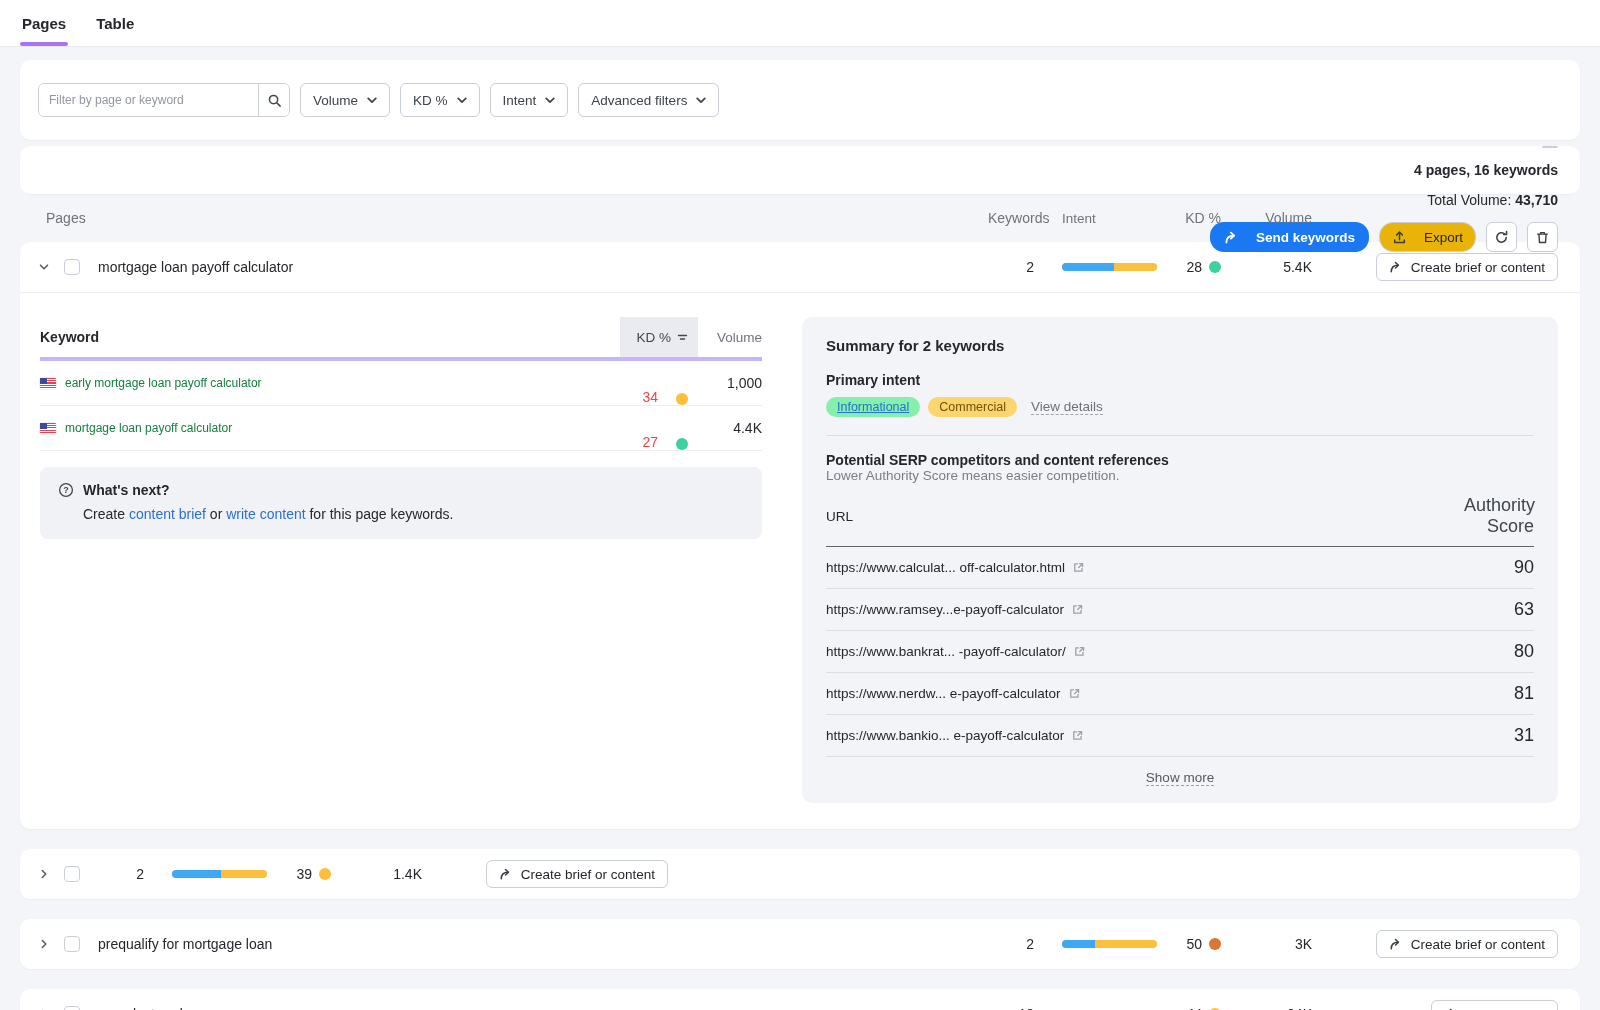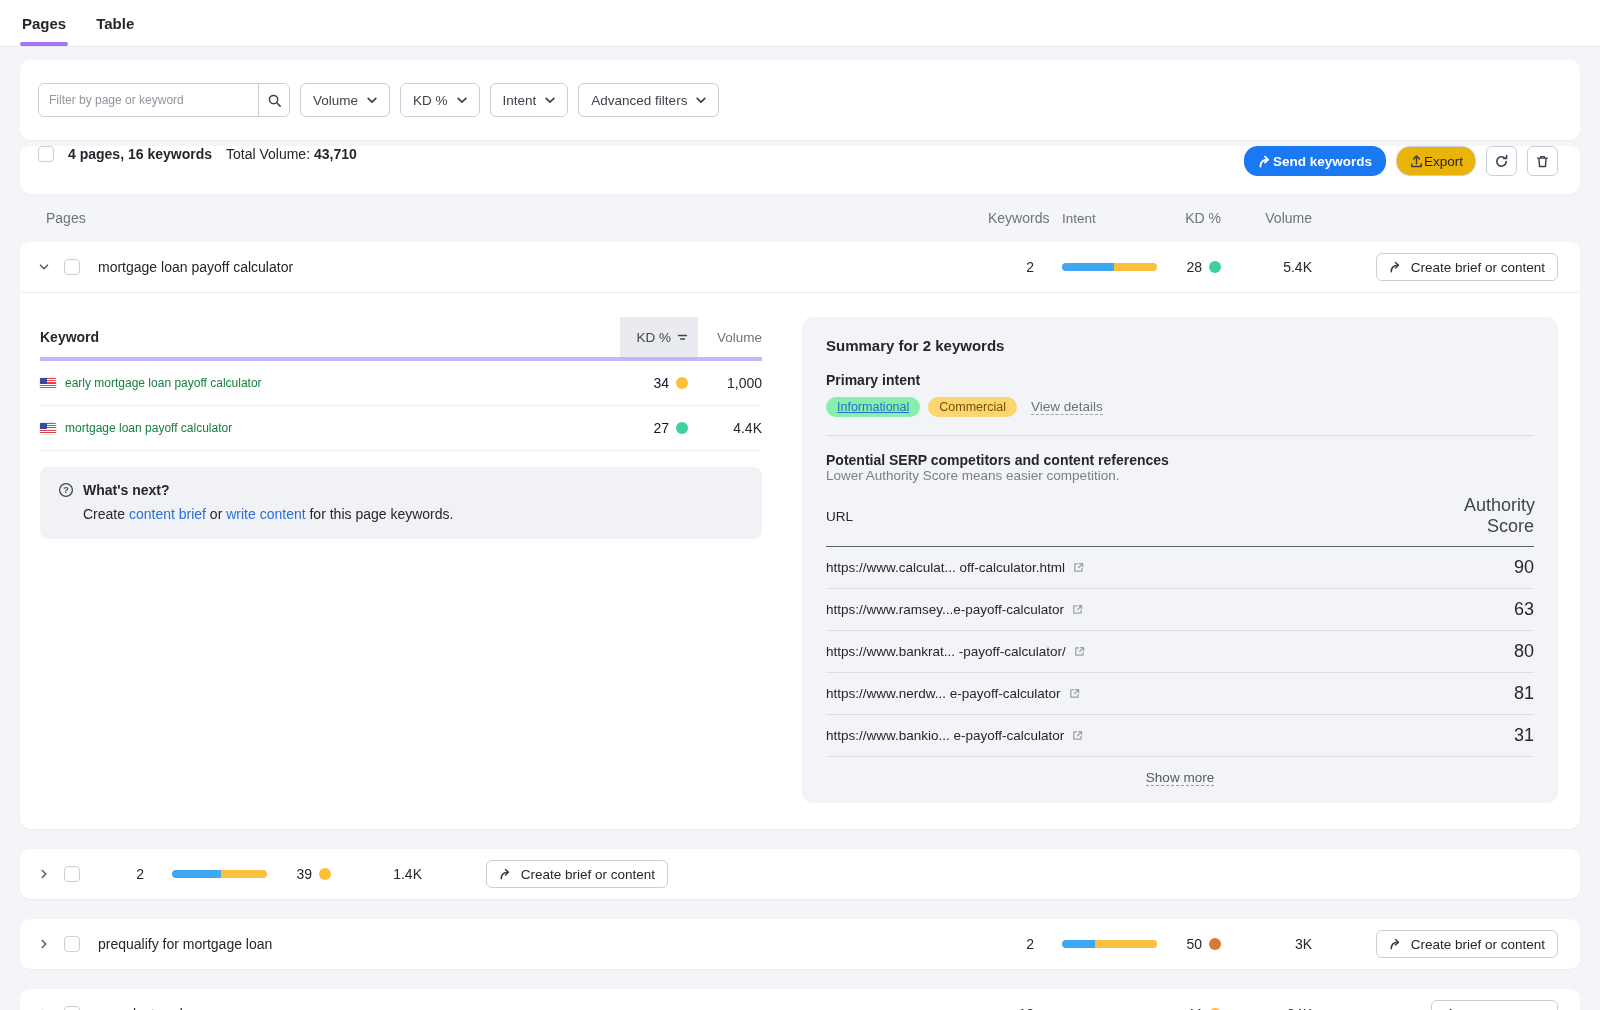--- a/index.html
+++ b/index.html
@@ -32,26 +32,26 @@
   .input-group { display:flex; width:252px; height:34px; border:1px solid #C9CED8; border-radius:6px; background:#fff; overflow:hidden; }
   .input-group input { flex:1; border:none; outline:none; padding:0 10px; font-size:12px; font-family:inherit; color:#0c4a6e; }
   .input-group input::placeholder { color:#9196A1; }
   .search-btn { width:31px; border:none; border-left:1px solid #C9CED8; background:#fff; display:flex; align-items:center; justify-content:center; cursor:pointer; }
   .dropdown {
     height:34px; border:1px solid #C9CED8; border-radius:6px; background:#fff;
     display:inline-flex; align-items:center; gap:9px; padding:0 12px;
     font-size:13.5px; color:#3E434C; cursor:pointer; font-family:inherit;
   }
   
-  .summary-card { height:48px; display:flex; align-items:flex-start; padding:0 22px 0 18px; gap:14px; }
+  .summary-card { height:48px; display:flex; align-items:flex-end; padding:0 22px 0 18px; gap:14px;flex-direction:column; }
   .sel-text { font-weight:700; font-size:14px; }
   .total-vol { font-size:14px; color:#25272C; }
   .total-vol b { font-weight:700; }
   .summary-actions { margin-left:auto; display:flex; gap:10px; align-items:center; }
-  .btn { display:inline-flex; align-items:center; gap:0; border-radius:14px; cursor:pointer; font-family:inherit; font-size:13.5px; }
+  .btn { display:inline-flex; align-items:center; gap:17px; border-radius:14px; cursor:pointer; font-family:inherit; font-size:13.5px; }
   .btn-primary { background:#1A78F2; color:#fff; font-weight:700; border:none; height:30px; padding:0 14px; }
   .btn-ghost { background:#eab308; color:#25272C; border:1px solid #C9CED8; height:30px; padding:0 12px; }
   .icon-btn { width:31px; height:30px; border:1px solid #C9CED8; border-radius:6px; background:#fff; display:flex; align-items:center; justify-content:center; cursor:pointer; }
   
   .prow { display:flex; align-items:center; padding-left:18px; padding-right:22px; }
   .c-toggle { width:26px; display:flex; align-items:center; cursor:pointer; }
   .c-check  { width:34px; display:flex; align-items:center; }
   .c-name   { flex:1; font-size:14px; color:#25272C; }
   .c-count  { width:46px; text-align:right; font-size:14px; }
   .c-intent { width:125px; display:flex; }
@@ -74,21 +74,21 @@
   .expanded { border-top:1px solid #ECEDF1; display:flex; gap:40px; padding:24px 22px 26px 20px; }
   .exp-left { width:722px; }
   .exp-right { flex:1; }
   .kw-header { display:flex; align-items:center; height:44px; border-bottom:4px solid #c4b5fd; }
   .k-name { flex:1; font-weight:700; font-size:14px; }
   .k-kd { width:78px; height:100%; }
   .k-kd-box { background:#E9EBF0; height:100%; display:flex; align-items:center; justify-content:flex-end; gap:6px; padding:0 10px; font-size:13.5px; color:#41454D; cursor:pointer; }
   .k-vol { width:64px; text-align:right; font-size:13.5px; color:#6F737B; }
   .kw-header .k-vol { color:#6F737B; }
   .kw-row { display:flex; align-items:center; height:45px; border-bottom:1px solid #EDEEF2; }
-  .kw-row .k-kd { display:flex; align-items:center; justify-content:flex-end; gap:7px; padding:0 10px; font-size:14px; color:#0f172a; }
+  .kw-row .k-kd { display:flex; align-items:flex-end; justify-content:flex-end; gap:18px; padding:0 10px; font-size:14px; color:#ef4444; }
   .kw-row .k-vol { color:#25272C; font-size:14px; }
   .kw-link { color:#15803d; text-decoration:none; font-size:12px; cursor:pointer; }
   .flag { width:16px; height:11px; display:inline-block; position:relative; margin-right:9px; flex:none;
     background:repeating-linear-gradient(180deg,#E8414B 0 1.1px,#fff 1.1px 2.2px); border-radius:1px;
     box-shadow:0 0 0 .5px rgba(0,0,0,.12); }
   .flag::before { content:""; position:absolute; left:0; top:0; width:7px; height:6px; background:#3C4A9E; }
   .whats-next { margin-top:16px; background:#F1F2F6; border-radius:8px; padding:15px 18px 17px; }
   .wn-title-row { display:flex; align-items:center; gap:9px; font-weight:700; font-size:14px; }
   .wn-body { margin-left:25px; margin-top:8px; font-size:14px; color:#25272C; }
   .inline-link { color:#2A6ED9; cursor:pointer; }

